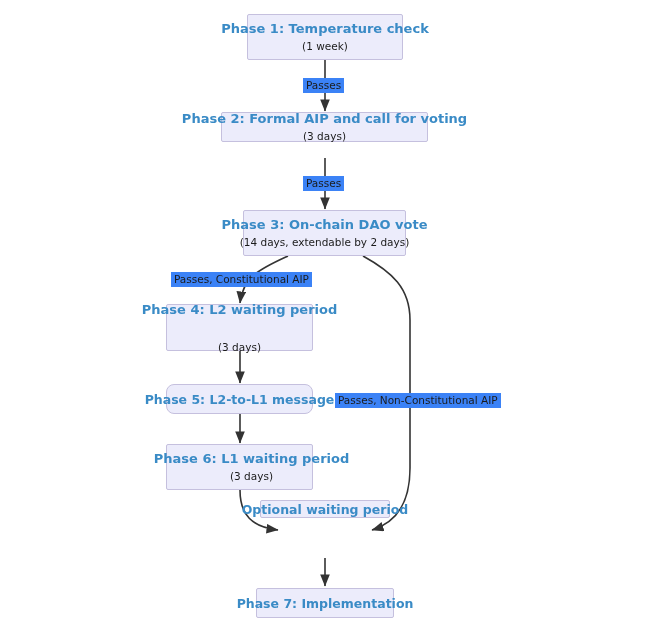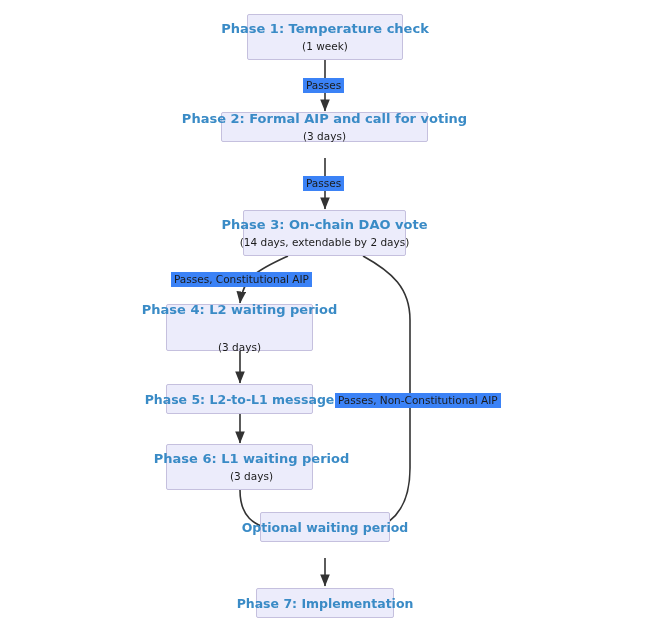--- a/index.html
+++ b/index.html
@@ -117,32 +117,32 @@
     <div class="sub">(14 days, extendable by 2 days)</div>
   </div>
 
   <div class="edge-label" style="left:171px; top:272px;">Passes, Constitutional AIP</div>
 
   <div class="node" style="left:166px; top:304px; width:147px; height:47px;gap:20px;">
     <div class="title">Phase 4: L2 waiting period</div>
     <div class="sub">(3 days)</div>
   </div>
 
-  <div class="node one-line" style="left:166px; top:384px; width:147px; height:30px;">
+  <div class="node one-line" style="left:166px; top:384px; width:147px; height:30px;border-radius:8px;">
     <div class="title">Phase 5: L2-to-L1 message</div>
   </div>
 
   <div class="edge-label" style="left:335px; top:393px;">Passes, Non-Constitutional AIP</div>
 
   <div class="node" style="left:166px; top:444px; width:147px; height:46px;padding-left:24px;">
     <div class="title">Phase 6: L1 waiting period</div>
     <div class="sub">(3 days)</div>
   </div>
 
-  <div class="node one-line" style="left:260px; top:512px; width:130px; height:30px;">
+  <div class="node one-line" style="left:260px; top:500px; width:130px; height:18px;">
     <div class="title">Optional waiting period</div>
   </div>
 
   <div class="node one-line" style="left:256px; top:588px; width:138px; height:30px;">
     <div class="title">Phase 7: Implementation</div>
   </div>
 
 </div>
 
 </body></html>

